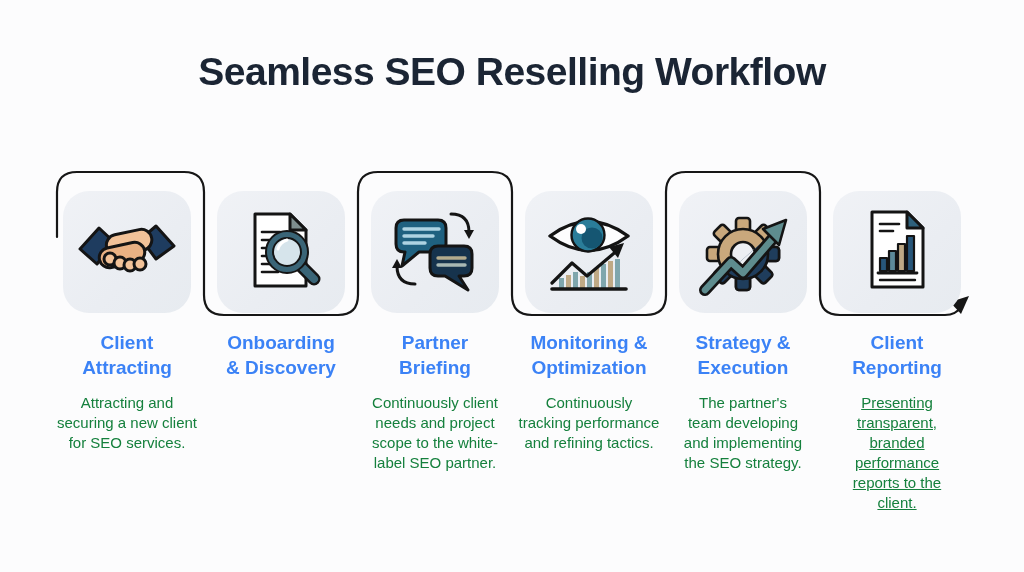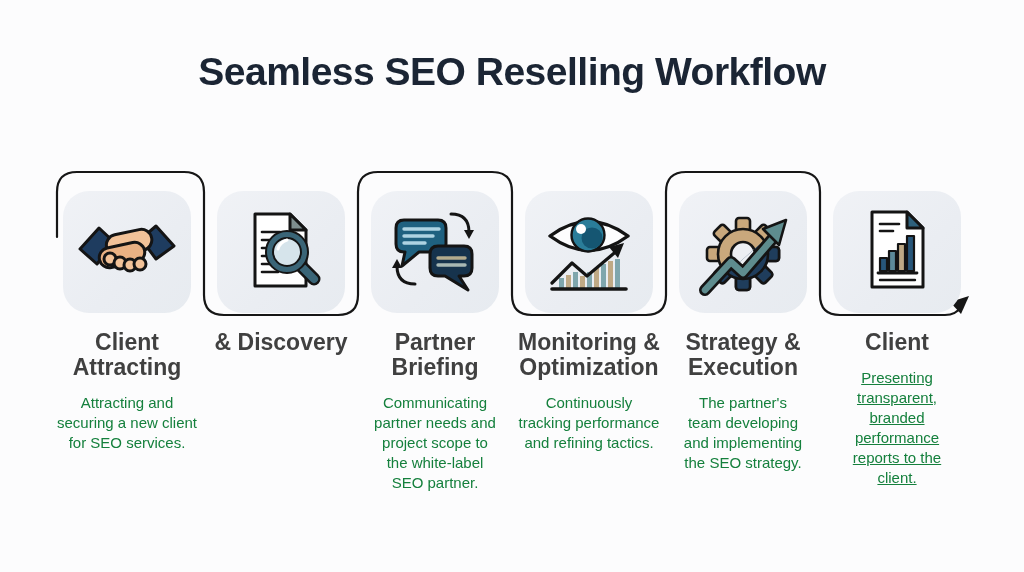--- a/index.html
+++ b/index.html
@@ -18,21 +18,21 @@
     display:flex;
   }
   .step{width:154px;display:flex;flex-direction:column;align-items:center;text-align:center;}
   .icon-card{
     width:128px;height:122px;border-radius:26px;
     background:linear-gradient(135deg,#f0f2f6 0%,#eaedf2 60%,#e7ebf0 100%);
     display:flex;align-items:center;justify-content:center;
   }
   .icon-card svg{width:100px;height:100px;display:block;}
   .step-title{
-    margin:17px 0 0;font-size:23px;line-height:25px;font-weight:bold;color:#404040;
+    margin:17px 0 0;font-size:19px;line-height:25px;font-weight:bold;color:#3b82f6;
   }
   .step-title span{display:block;}
   .step-desc{
     margin:13px 0 0;font-size:15px;line-height:20px;color:#15803d;max-width:142px;
   }
   .step:nth-child(2) .step-desc{max-width:122px;}
   .step:nth-child(3) .step-desc{max-width:128px;}
   .step:nth-child(5) .step-desc{max-width:120px;}
   .step:nth-child(6) .step-desc{max-width:112px;text-decoration:underline;}
 </style>
@@ -92,20 +92,21 @@
             <line x1="69" y1="63" x2="83" y2="77" stroke="#141414" stroke-width="13"></line>
             <line x1="69" y1="63" x2="83" y2="77" stroke="#3a6577" stroke-width="8"></line>
             <circle cx="56" cy="50" r="17.5" fill="#d6e4eb" stroke="#3a6577" stroke-width="6.5"></circle>
             <circle cx="56" cy="50" r="21" fill="none" stroke-width="2"></circle>
             <circle cx="56" cy="50" r="14" fill="none" stroke-width="2"></circle>
             <path d="M47 47 Q49 40 56 38" stroke="#ffffff" stroke-width="3" fill="none"></path>
           </g>
         </svg>
       </div>
       <h2 class="step-title">
+        <span>Onboarding</span>
         <span>&amp; Discovery</span>
       </h2>
     </div>
 
     <div class="step">
       <div class="icon-card">
         <svg viewBox="0 0 100 100">
           <g stroke="#141414" stroke-width="3" stroke-linejoin="round" stroke-linecap="round">
             <path d="M19 18 H53 Q61 18 61 26 V42 Q61 50 53 50 H34 L17 64 L20 50 H19 Q11 50 11 42 V26 Q11 18 19 18 Z" fill="#1f6180"></path>
             <g stroke="#aed3e2" stroke-width="3.4">
@@ -120,21 +121,21 @@
             <polygon points="79,28 89,28 84,37" fill="#141414" stroke="none"></polygon>
             <path d="M30 82 Q12 82 12 64" fill="none"></path>
             <polygon points="7,66 17,66 12,57" fill="#141414" stroke="none"></polygon>
           </g>
         </svg>
       </div>
       <h2 class="step-title">
         <span>Partner</span>
         <span>Briefing</span>
       </h2>
-      <p class="step-desc">Communicating partner needs and project scope to the white-label SEO partner.</p>
+      <p class="step-desc">Continuously client needs and project scope to the white-label SEO partner.</p>
     </div>
 
     <div class="step">
       <div class="icon-card">
         <svg viewBox="0 0 100 100">
           <g stroke="#141414" stroke-linejoin="round" stroke-linecap="round">
             <path d="M11 34 Q50 5 89 34 Q50 63 11 34 Z" fill="#fdfdfe" stroke-width="3.4"></path>
             <circle cx="49" cy="33" r="16.5" fill="#2a7d99" stroke-width="2.4"></circle>
             <circle cx="53" cy="36" r="10.5" fill="#155672" stroke="none"></circle>
             <circle cx="42" cy="27" r="5" fill="#ffffff" stroke="none"></circle>
@@ -222,18 +223,19 @@
               <rect x="51" y="42" width="7" height="27" fill="#bfa985"></rect>
               <rect x="60" y="34" width="7" height="35" fill="#27567a"></rect>
             </g>
             <line x1="31" y1="71" x2="70" y2="71" stroke-width="2.8"></line>
             <line x1="33" y1="78" x2="68" y2="78" stroke-width="2.4"></line>
           </g>
         </svg>
       </div>
       <h2 class="step-title">
         <span>Client</span>
+        <span>Reporting</span>
       </h2>
       <p class="step-desc">Presenting transparent, branded performance reports to the client.</p>
     </div>
 
   </div>
 </div>
 
 </body></html>

